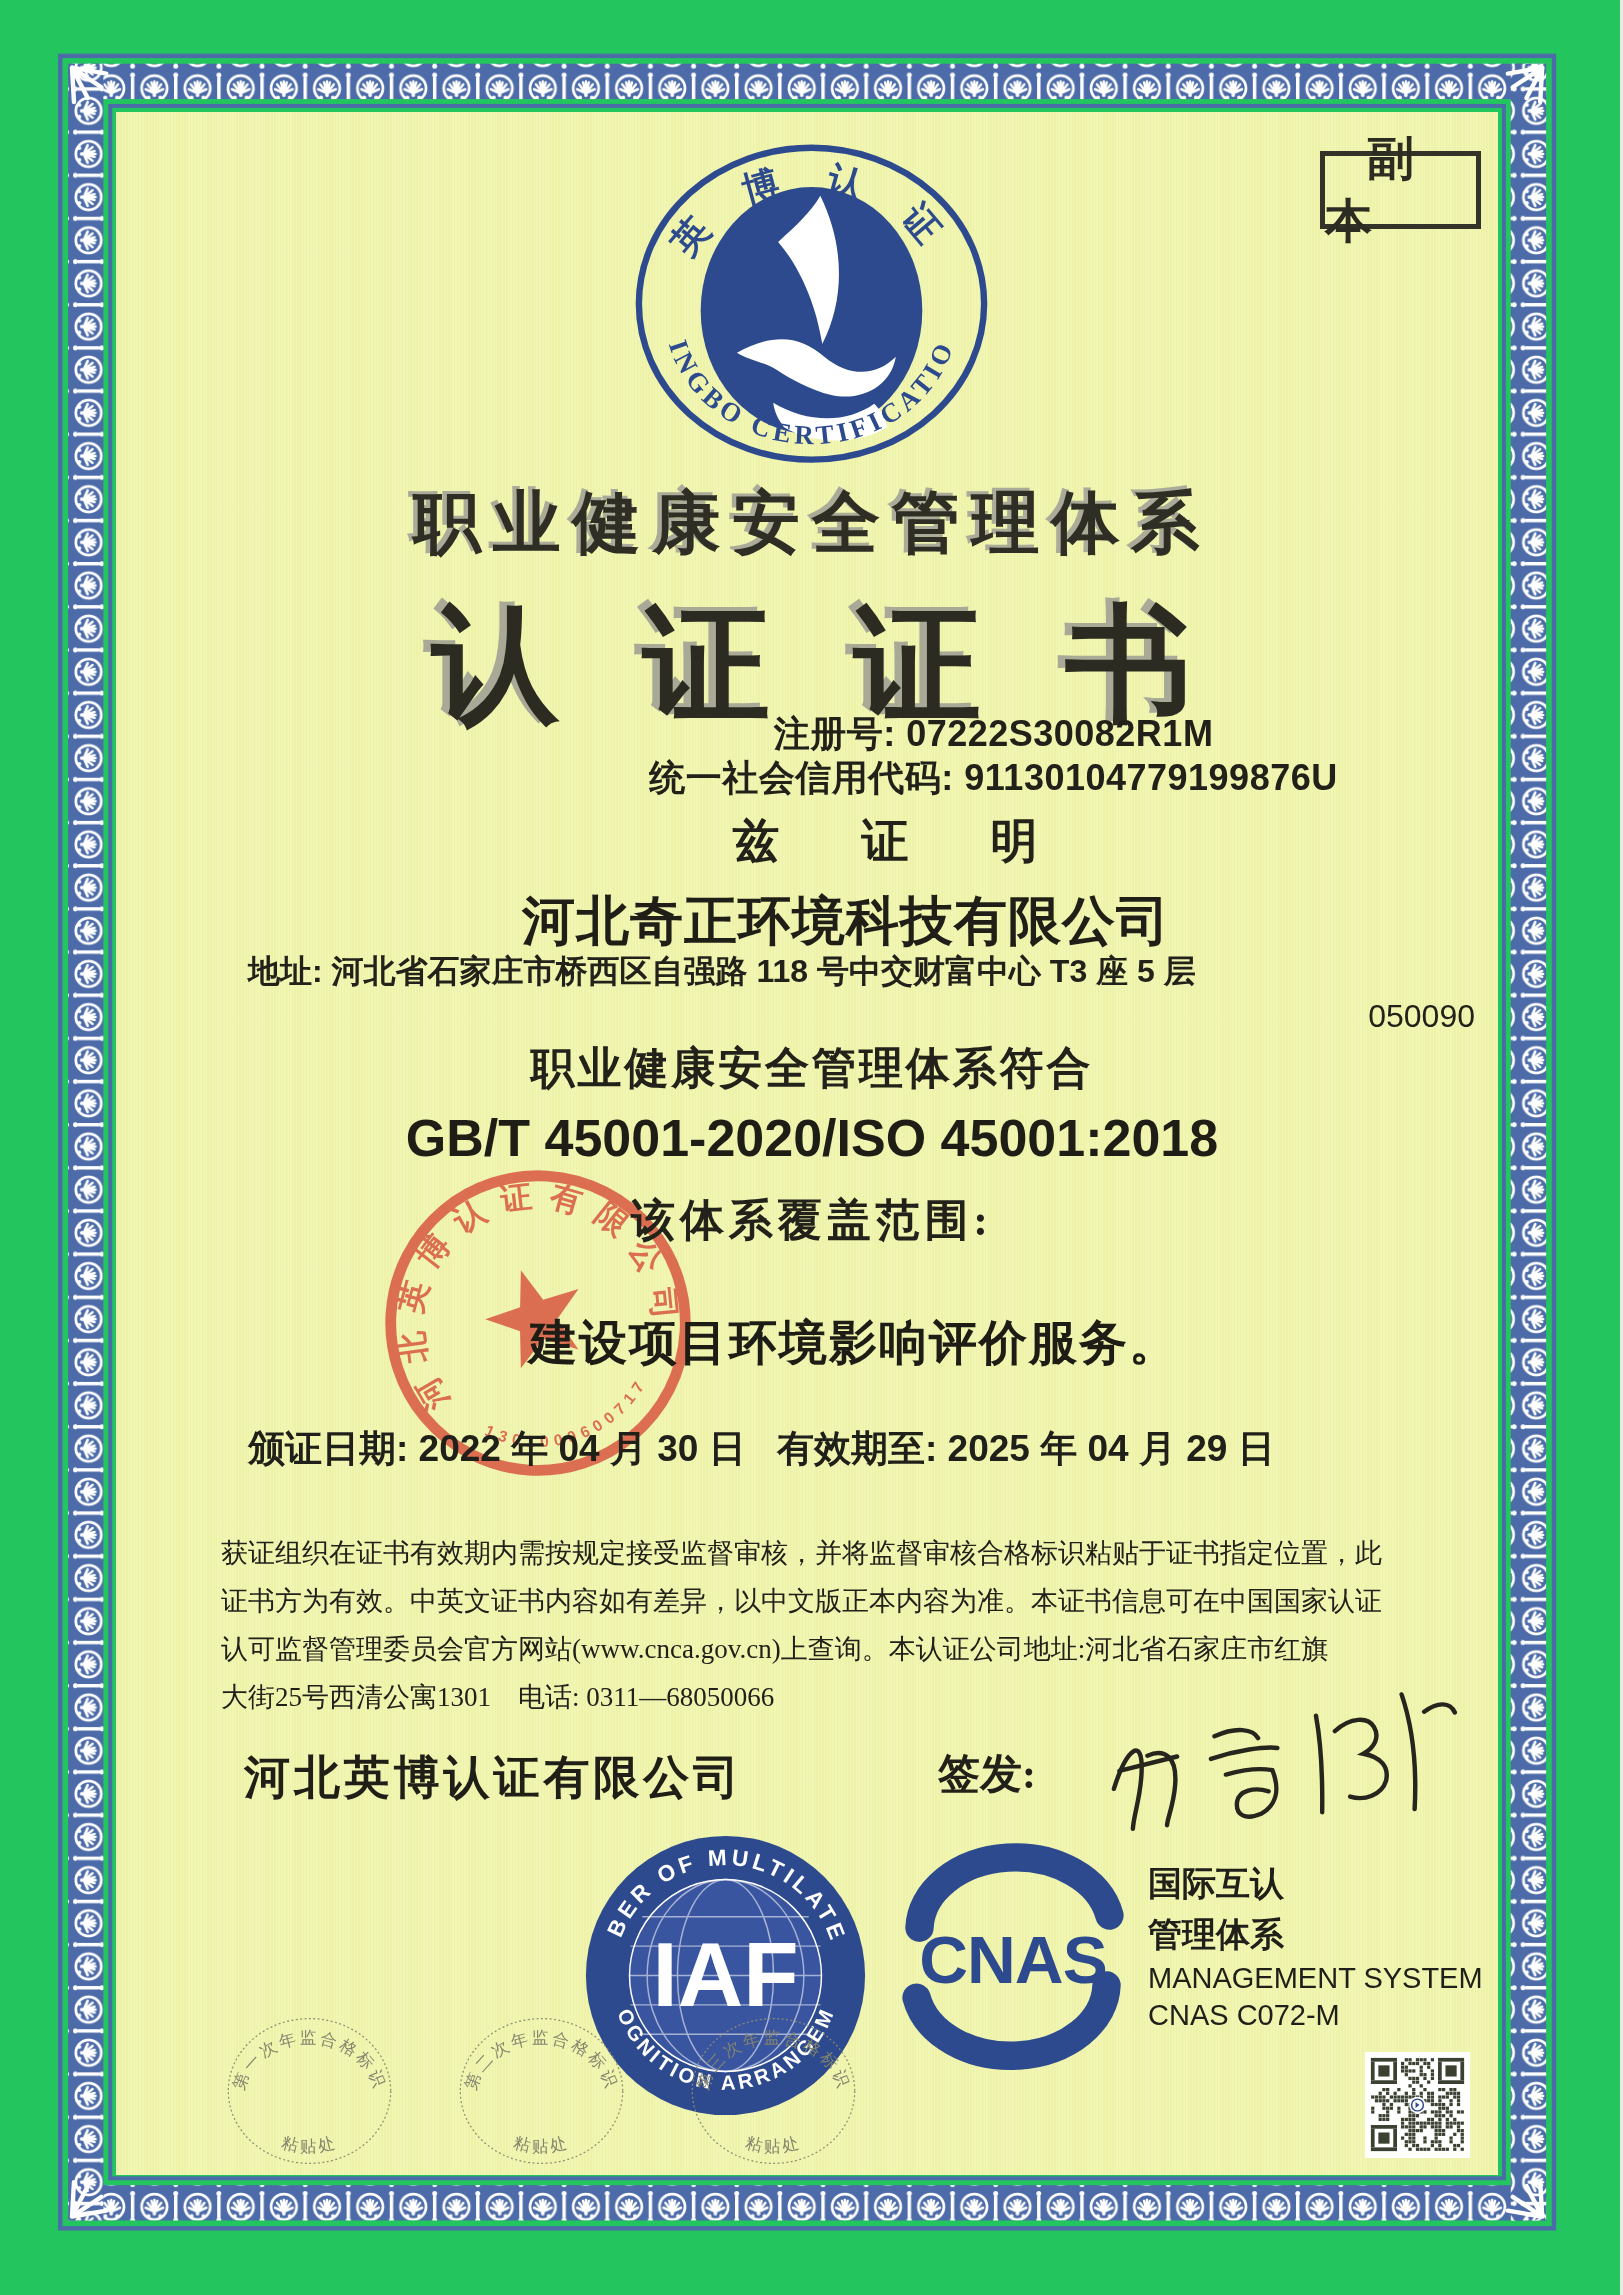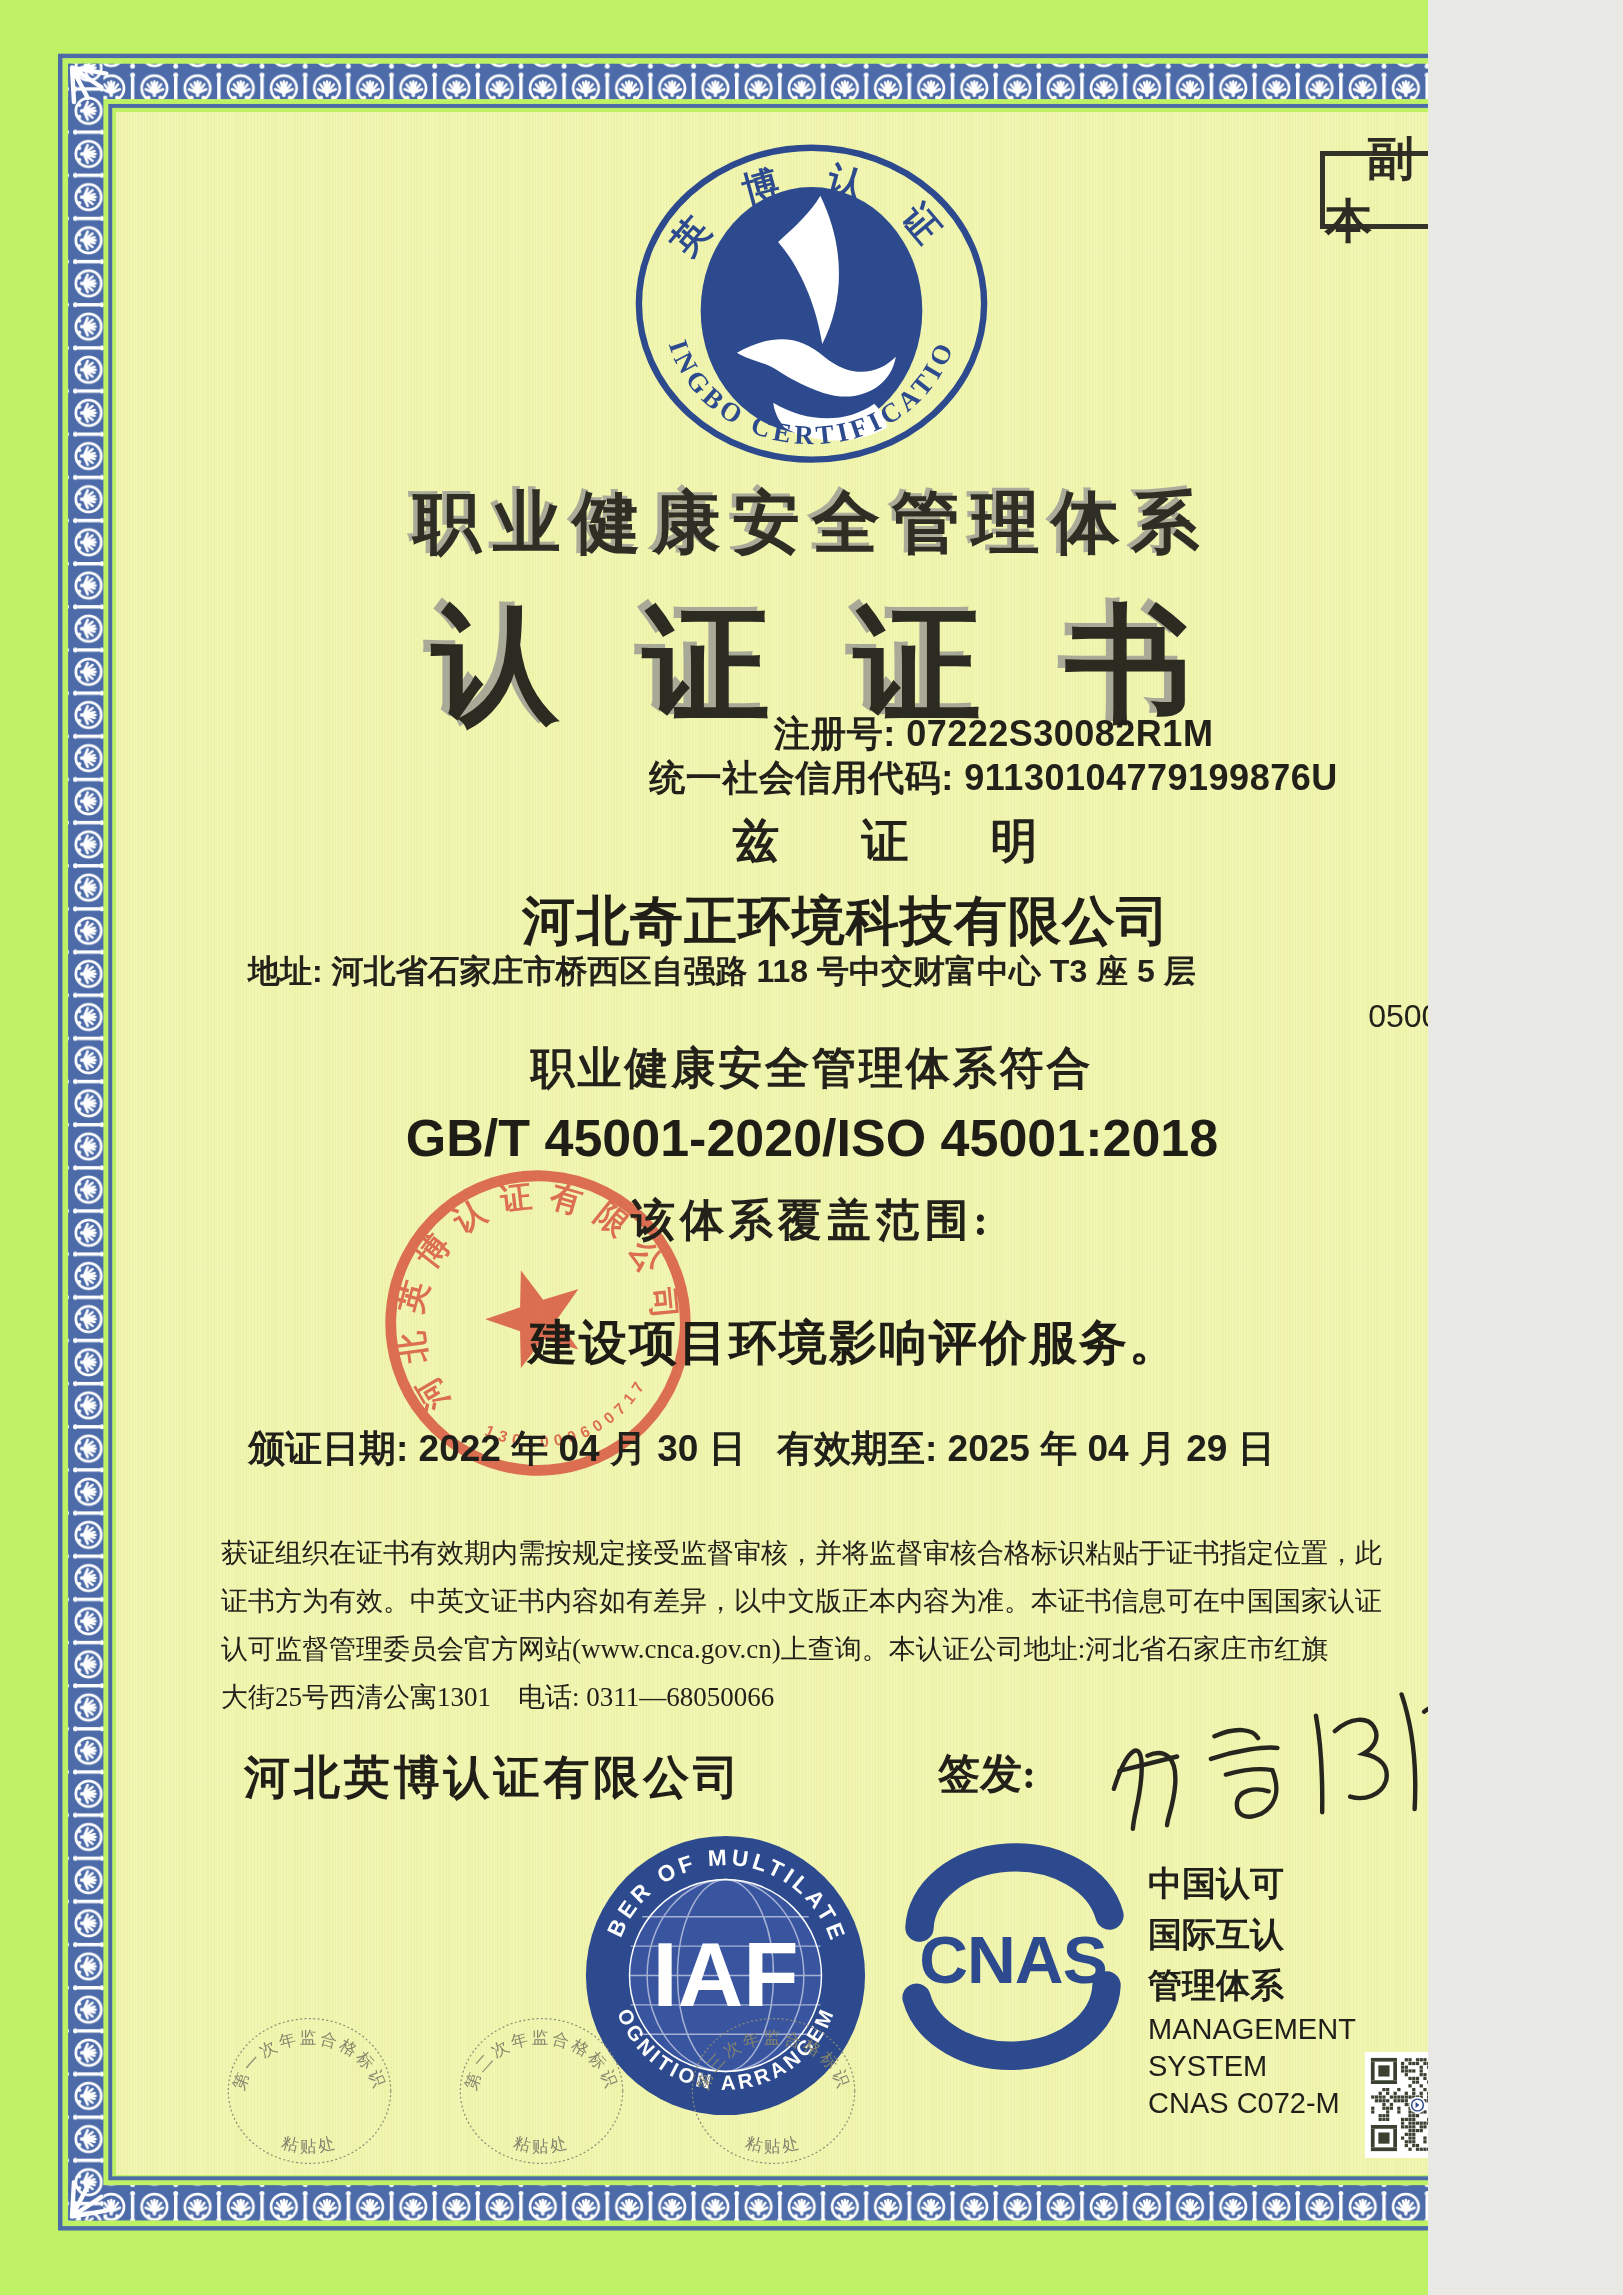--- a/index.html
+++ b/index.html
@@ -1,16 +1,16 @@
 <!DOCTYPE html>
 <html style="font-size:7.8px"><head>
 <meta charset="utf-8">
 <style>
   html,body{margin:0;padding:0;background:#e8e8e4;}
-  .page{position:relative;width:1428px;height:2295px;background:#bef264;overflow:hidden;
+  .page{position:relative;width:1620px;height:2295px;background:#22c55e;overflow:hidden;
         font-family:"Liberation Sans",sans-serif;}
   .abs{position:absolute;}
   svg{display:block;}
   .border-svg{position:absolute;left:0;top:0;z-index:1;}
   .content-bg{position:absolute;left:116px;top:112px;width:1382px;height:2063px;z-index:0;
     background:#f1f5ab;
     background-image:repeating-linear-gradient(90deg,rgba(255,255,255,0.10) 0 1.5px,rgba(0,0,0,0.012) 1.5px 2.9px);}
   .stamp-layer{z-index:2;}
   .txt-layer{z-index:3;}
   .copy-badge{left:1320px;top:151px;width:151px;height:68px;border:5.9px solid #33332a;
@@ -223,21 +223,20 @@
 
   <svg class="abs txt-layer" style="left:896px;top:1842px;" width="234" height="235" viewBox="0 0 478 480">
     <g fill="none" stroke="#2c4a8d" stroke-linecap="round">
       <path d="M 48 175 A 196 148 0 0 1 436 150" stroke-width="58"></path>
       <path d="M 42 318 A 196 148 0 0 0 430 293" stroke-width="58"></path>
     </g>
     <text x="239" y="288" font-size="138" font-weight="700" fill="#2c4a8d" text-anchor="middle" style="font-family:'Liberation Sans',sans-serif;letter-spacing:-2px;">CNAS</text>
   </svg>
 
   <div class="abs acc-text">
-    <div class="acc-cjk">中国认可</div>
     <div class="acc-cjk">国际互认</div>
     <div class="acc-cjk">管理体系</div>
     <div class="acc-en">MANAGEMENT SYSTEM</div>
     <div class="acc-en">CNAS C072-M</div>
   </div>
 
   <svg class="abs txt-layer" style="left:219px;top:2010px;" width="181" height="162" viewBox="-185 -165 370 330">
     <defs>
       <path id="sup1-top" d="M -128 60 A 136 118 0 1 1 128 60"></path>
       <path id="sup1-bot" d="M -98 90 A 140 122 0 0 0 98 90"></path>

